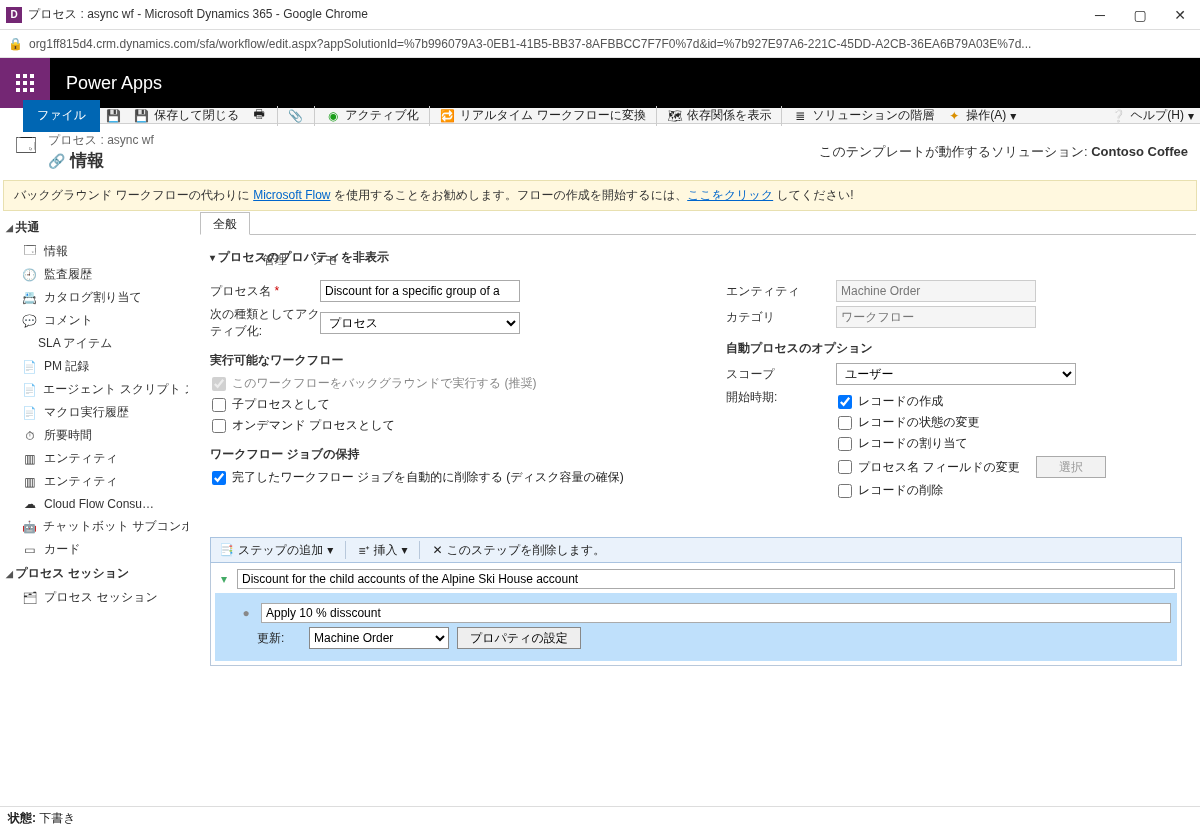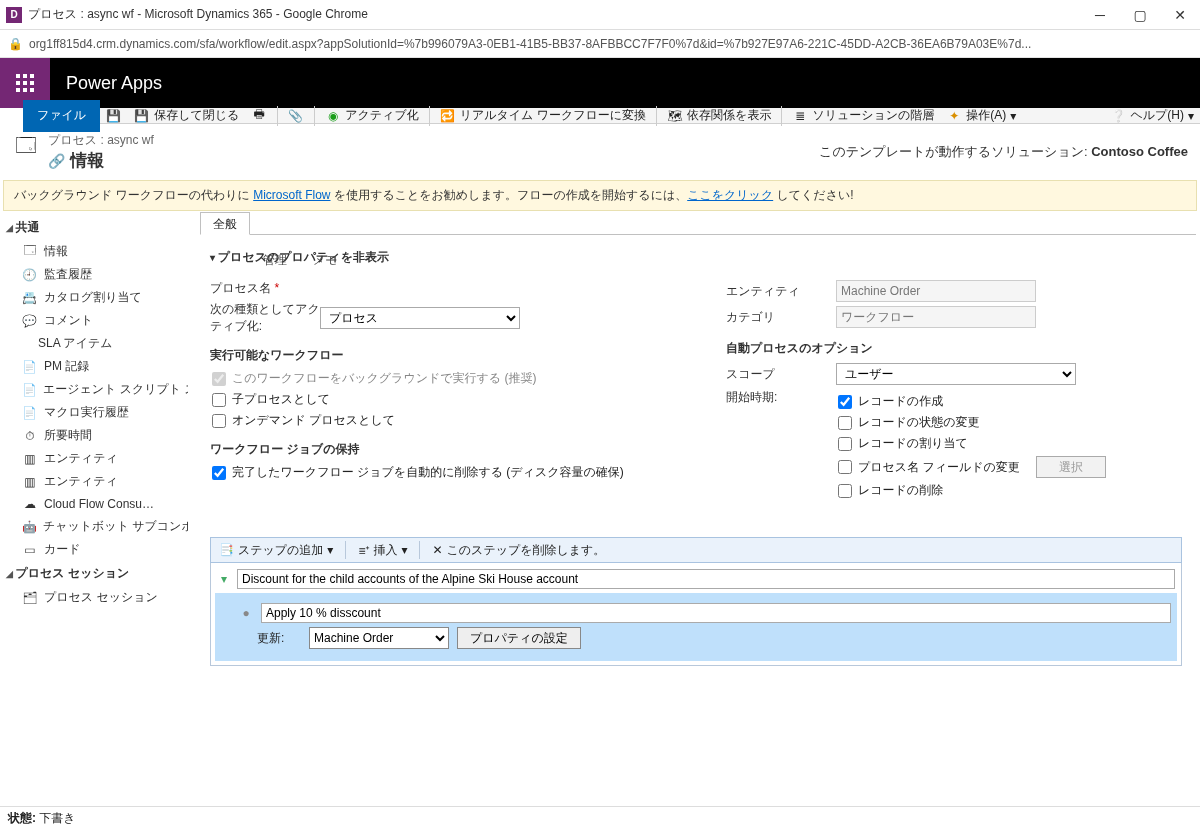--- a/index.html
+++ b/index.html
@@ -258,20 +258,21 @@
       <div class="tab">メモ</div>
     </div>
 
     <div class="scrollarea">
       <div class="section-toggle">プロセスのプロパティを非表示</div>
 
       <div class="formgrid">
         <div class="col">
           <div class="frow">
             <div class="flabel"><span>プロセス名</span> <span class="req">*</span></div>
+            <div class="finput"><input type="text" value="Discount for a specific group of a" style=""></div>
           </div>
           <div class="frow">
             <div class="flabel">次の種類としてアクティブ化:</div>
             <div class="finput"><select><option>プロセス</option></select></div>
           </div>
           <div class="subhdr">実行可能なワークフロー</div>
           <div class="chkrow disabled">
               <input type="checkbox" checked="" disabled="" style="">
               <span>このワークフローをバックグラウンドで実行する (推奨)</span>
             </div>

